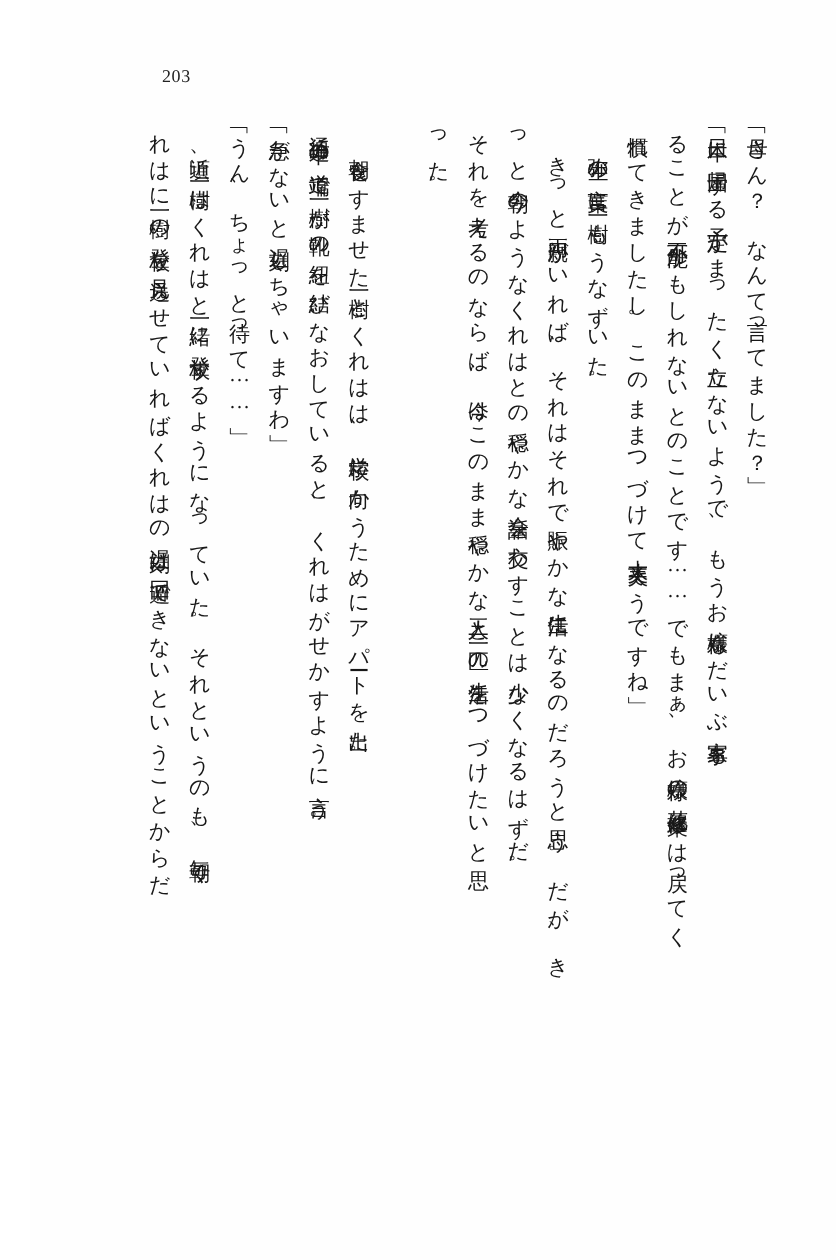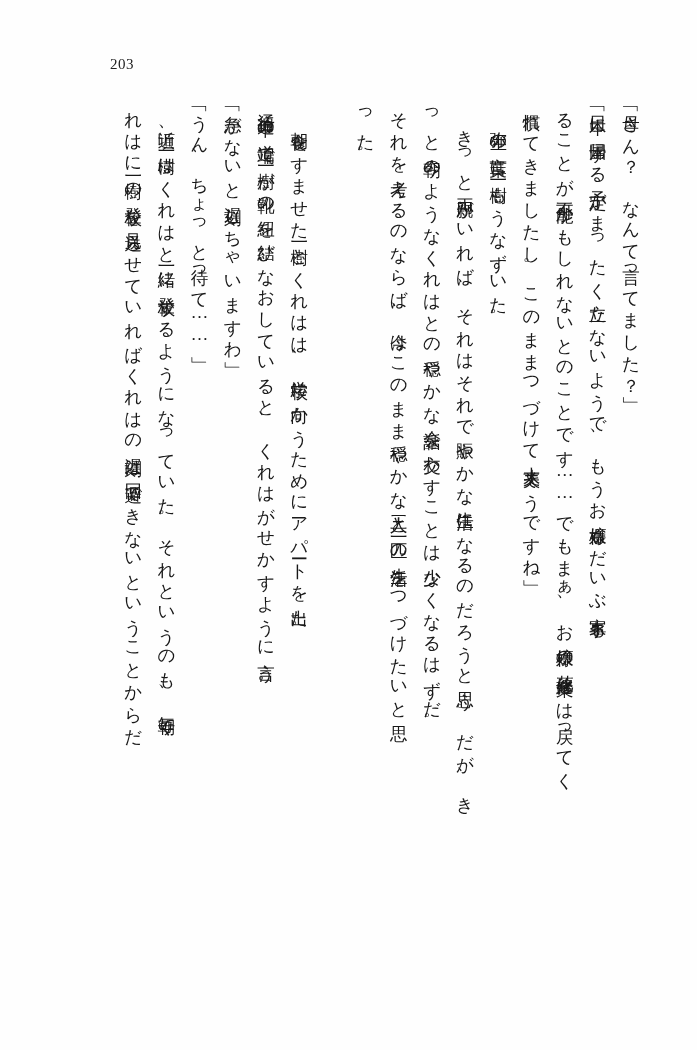--- a/index.html
+++ b/index.html
@@ -12,20 +12,21 @@
     height: 1050px;
     font-family: "Liberation Serif", "DejaVu Serif", serif;
     color: #1a1a1a;
     position: relative;
     overflow: hidden;
   }
   .page {
     position: absolute;
     inset: 0;
     background: #fefefe;
+    margin-left: 25px;
   }
   .page-number {
     position: absolute;
     top: 56px;
     left: 110px;
     font-size: 15px;
     letter-spacing: 0.5px;
     color: #222;
     font-family: "Liberation Serif", "DejaVu Serif", serif;
   }

